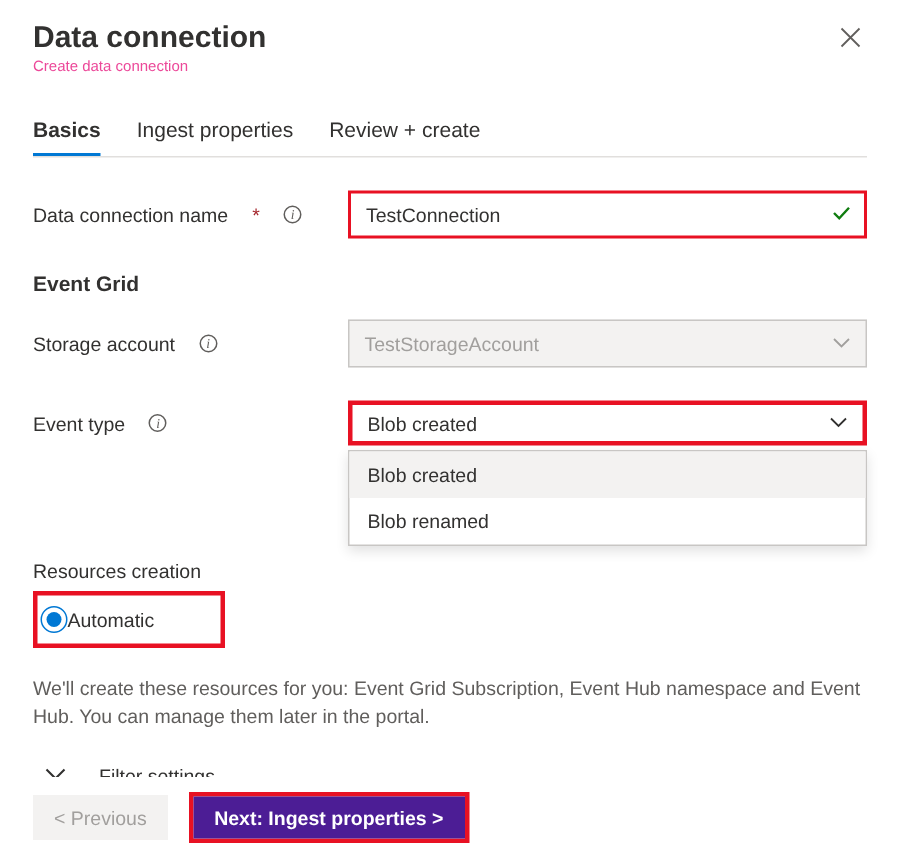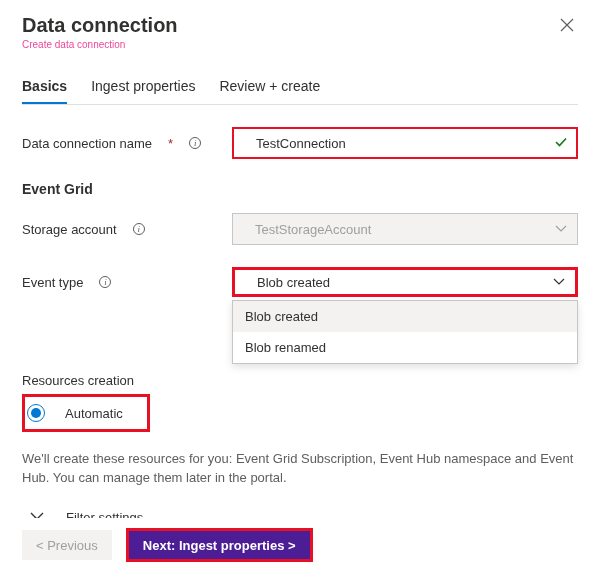--- a/index.html
+++ b/index.html
@@ -28,40 +28,40 @@
   .req { color: #a4262c; }
   .info-icon {
     width: 12px; height: 12px; border: 1px solid #605e5c; border-radius: 50%;
     display: inline-flex; align-items: center; justify-content: center;
     font-size: 9px; color: #605e5c; font-style: italic; font-family: Georgia, serif;
     cursor: help;
   }
   .field-col { flex: 1; position: relative; }
   .field-box {
     width: 100%; height: 32px; border: 1px solid #605e5c;
-    padding: 0 30px 0 22px; font-size: 13px; display: flex; align-items: center;
+    padding: 0 30px 0 10px; font-size: 13px; display: flex; align-items: center;
     background: #fff; position: relative;
   }
   .field-box.highlight { border: 2px solid #e81123; }
   .field-box.highlight-thick { border: 3px solid #e81123; }
   .field-box.disabled { background: #f3f2f1; color: #a19f9d; border: 1px solid #c8c6c4; }
   .check-icon { position: absolute; right: 8px; color: #107c10; font-size: 14px; }
   .chev-down-sm {
     position: absolute; right: 10px; top: 50%; transform: translateY(-50%);
   }
   .chev-down-sm svg { display:block; }
   .section-h { font-weight: 600; font-size: 14px; margin-bottom: 16px; }
   .dropdown-pop {
     border: 1px solid #c8c6c4; background: #fff; box-shadow: 0 3px 8px rgba(0,0,0,0.12);
     position: absolute; left: 0; right: 0; top: 33px; z-index: 5;
   }
   .dropdown-pop .opt { padding: 8px 12px; cursor: pointer; }
   .dropdown-pop .opt.sel { background: #f3f2f1; }
   .radio-group { border: 3px solid #e81123; padding: 4px 6px 4px 2px; width: 128px; }
-  .radio-item { display: flex; align-items: center; gap: 20px; padding: 3px 0; cursor: pointer; }
+  .radio-item { display: flex; align-items: center; gap: 0; padding: 3px 0; cursor: pointer; }
   .radio-outer {
     width: 18px; height: 18px; border: 1px solid #323130; border-radius: 50%;
     display: inline-flex; align-items: center; justify-content: center;
   }
   .radio-outer.on .radio-inner {
     width: 10px; height: 10px; background: #0078d4; border-radius: 50%;
   }
   .radio-outer.on { border-color: #0078d4; }
   .helper { font-size: 13px; color: #605e5c; line-height: 1.45; margin: 18px 0 16px 0; }
   .filter-row { display: flex; align-items: center; gap: 22px; padding: 6px 0 4px 8px; cursor: pointer; }

